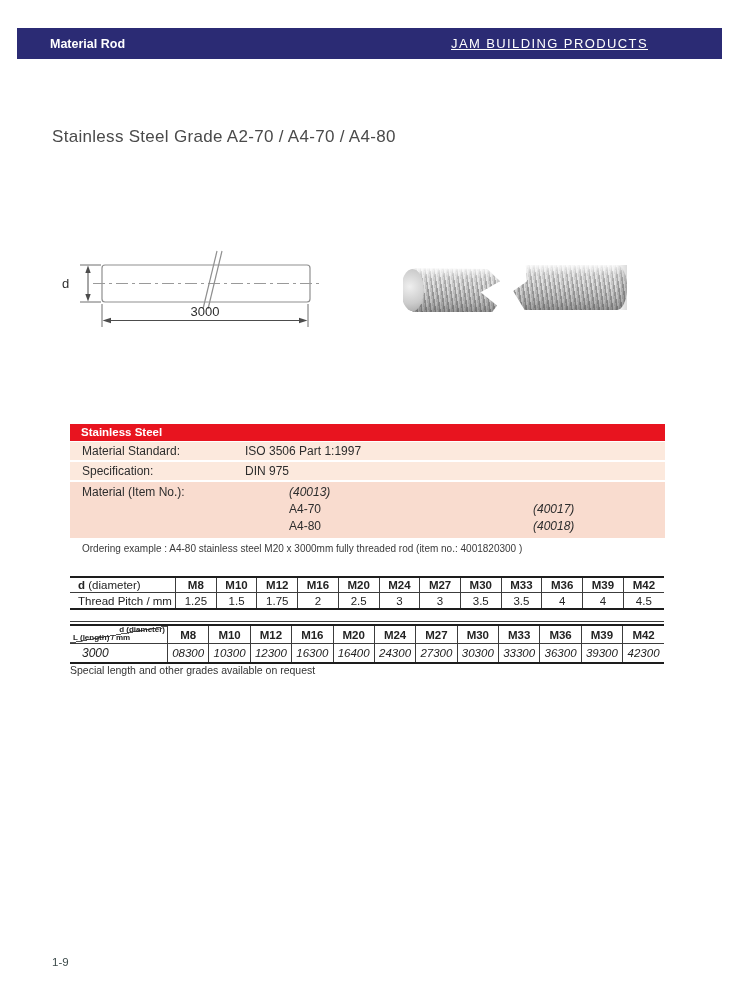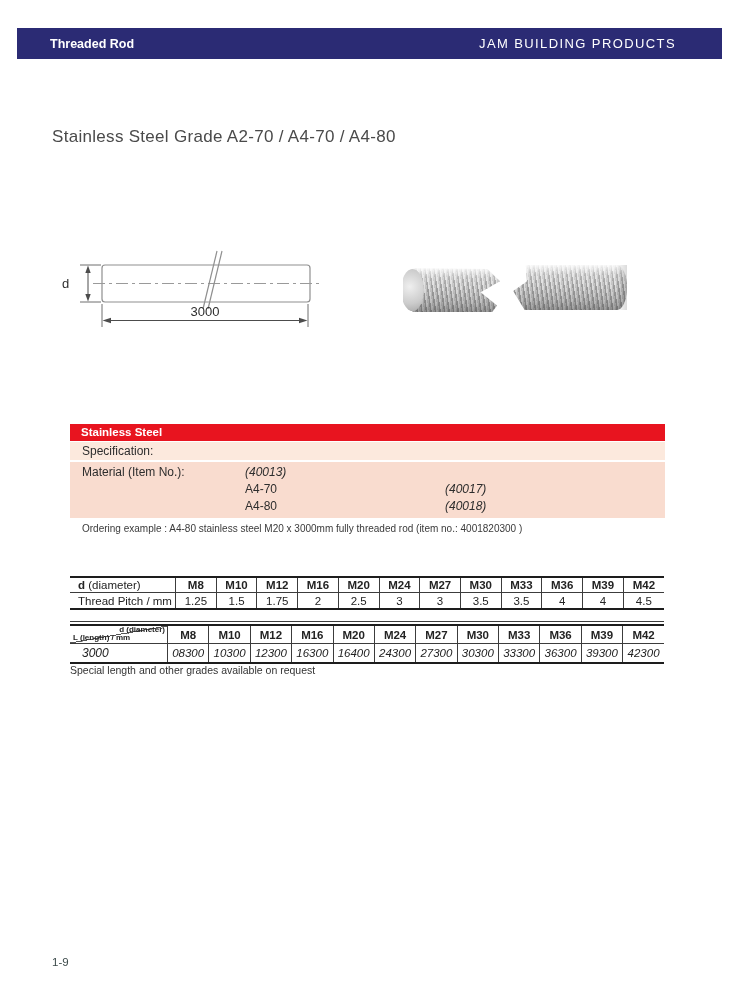--- a/index.html
+++ b/index.html
@@ -7,21 +7,21 @@
     width:736px;height:1000px;position:relative;background:#ffffff;
     font-family:"Liberation Sans","DejaVu Sans",sans-serif;color:#2d2d2d;
     overflow:hidden;
   }
   
   .top-bar{
     position:absolute;left:17px;top:28px;width:705px;height:31px;
     background:#2b2b74;display:flex;align-items:center;justify-content:space-between;
   }
   .top-bar .left{margin-left:33px;color:#fff;font-weight:bold;font-size:12.5px;}
-  .top-bar .right{margin-right:46px;color:#fff;font-size:13px;letter-spacing:1.4px;}
+  .top-bar .right{margin-right:74px;color:#fff;font-size:13px;letter-spacing:1.4px;text-decoration:underline;}
   
   .page-title{
     position:absolute;left:52px;top:127px;font-size:17px;color:#4a4a4a;
     letter-spacing:.3px;font-weight:400;
   }
   
   .drawing{position:absolute;left:50px;top:243px;width:290px;height:95px;}
   .drawing text{font-family:"Liberation Sans",sans-serif;font-size:13px;fill:#2e2e2e;}
   
   .photo{position:absolute;left:400px;top:258px;width:240px;height:64px;}
@@ -53,21 +53,21 @@
   .spec-block{position:absolute;left:70px;top:424px;width:595px;font-size:12px;}
   .spec-title{
     background:#e8141f;color:#fff;height:17px;line-height:17px;
     padding-left:11px;font-size:11.5px;font-weight:600;margin-bottom:1px;
   }
   .spec-row{background:#fce9dd;display:flex;height:16px;line-height:16px;
     padding:1px 0 1px 12px;margin-bottom:2px;}
   .spec-label{width:163px;}
   .spec-value{width:200px;}
   .material-block{background:#f9dccf;padding:2px 0 3px 12px;}
-  .material-row{display:flex;height:17px;line-height:17px;}
+  .material-row{display:flex;height:17px;line-height:17px;gap:44px;}
   .material-grade{width:200px;}
   .material-item{font-style:italic;}
   .ordering{margin-top:5px;padding-left:12px;font-size:10px;color:#3a3a3a;}
   
   .tbl{position:absolute;left:70px;width:594px;border-collapse:collapse;table-layout:fixed;
     font-size:11.5px;color:#232323;}
   .tbl th,.tbl td{border-left:1px solid #3c3c3c;text-align:center;padding:0;
     font-weight:bold;white-space:nowrap;overflow:hidden;}
   .tbl th:first-child,.tbl td:first-child{border-left:none;text-align:left;}
   .tbl tr.vals td{font-weight:normal;}
@@ -89,21 +89,21 @@
   .corner .ctop{position:absolute;top:0;right:2px;font-size:8px;line-height:8px;}
   .corner .cbot{position:absolute;bottom:1px;left:3px;font-size:8px;line-height:8px;text-align:center;}
   .footnote{position:absolute;left:70px;top:664px;font-size:10.5px;color:#333;}
   .page-num{position:absolute;left:52px;top:956px;font-size:11.5px;color:#3c4a4a;}
   b.inl{font-weight:bold;}
 </style>
 </head>
 <body>
 
 <div class="top-bar">
-  <span class="left">Threaded Rod</span>
+  <span class="left">Material Rod</span>
   <span class="right">JAM BUILDING PRODUCTS</span>
 </div>
 
 <div class="page-title">Stainless Steel Grade A2-70 / A4-70 / A4-80</div>
 
 <svg class="drawing" viewBox="0 0 290 95" width="290" height="95">
   <rect x="52" y="22" width="208" height="37" rx="3" fill="#ffffff" stroke="#8f8f8f" stroke-width="1.2"></rect>
   <line x1="43" y1="40.5" x2="270" y2="40.5" stroke="#9a9a9a" stroke-width="1" stroke-dasharray="12 4 3 4"></line>
   <line x1="153" y1="66" x2="167" y2="8" stroke="#8f8f8f" stroke-width="1.2"></line>
   <line x1="158" y1="66" x2="172" y2="8" stroke="#8f8f8f" stroke-width="1.2"></line>
@@ -122,21 +122,26 @@
 </svg>
 
 <div class="photo">
   <div class="rod3d rod-left"></div>
   <div class="rod3d rod-right"></div>
 </div>
 
 <div class="spec-block">
   <div class="spec-title">Stainless Steel</div>
   <div class="spec-row">
+    <span class="spec-label">Material Standard:</span>
+    <span class="spec-value">ISO 3506 Part 1:1997</span>
+  </div>
+  <div class="spec-row">
     <span class="spec-label">Specification:</span>
+    <span class="spec-value">DIN 975</span>
   </div>
   <div class="material-block">
     <div class="material-row">
       <span class="spec-label">Material (Item No.):</span>
       <span class="material-item">(40013)</span>
     </div>
     <div class="material-row">
       <span class="spec-label"></span>
       <span class="material-grade">A4-70</span>
       <span class="material-item">(40017)</span>

